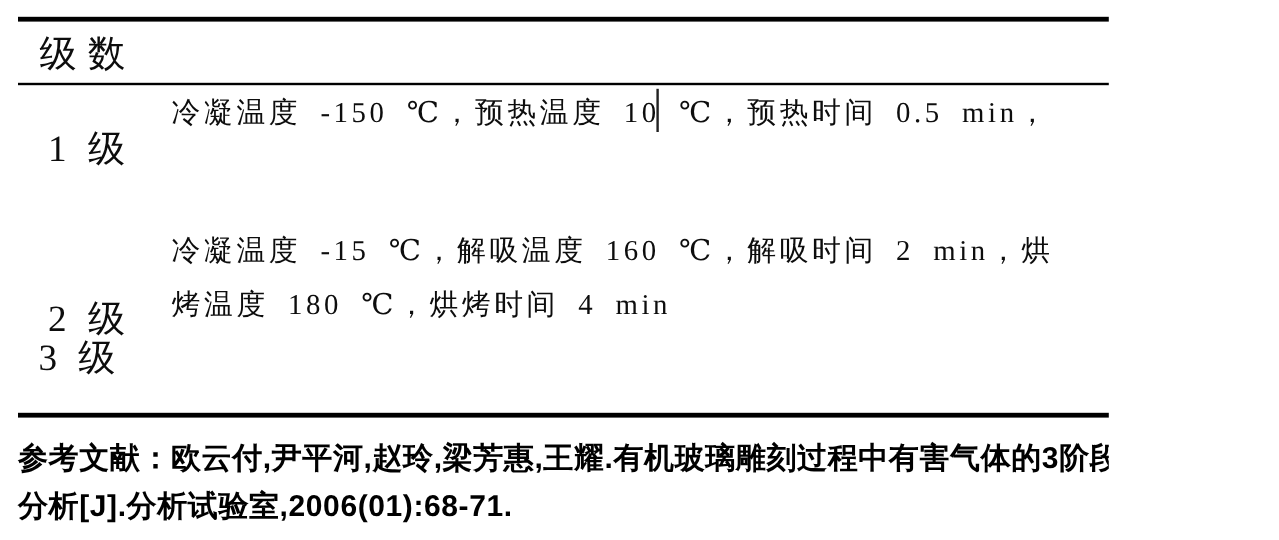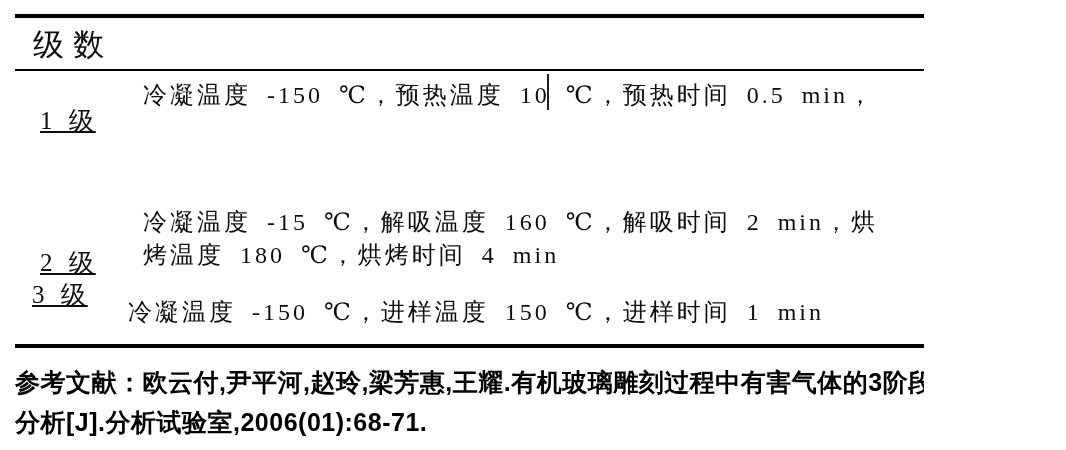--- a/index.html
+++ b/index.html
@@ -37,43 +37,42 @@
   .hdr-level  { left: 33px; }
   .hdr-params {
     left: 130px;
     width: 897px;
     text-align: right;
   }
 
   .level {
     position: absolute;
     left: 40px;
-    font-size: 25px;
+    font-size: 31px;
     line-height: 1;
     letter-spacing: 2px;
     word-spacing: 6px;
     white-space: nowrap;
-    text-decoration: underline;
   }
   .level-1 { top: 108px; }
   .level-2 { top: 221px; margin-top: 29px; }
   .level-3 { top: 282px; left: 32px; }
 
   .pline {
     position: absolute;
     left: 143px;
     font-size: 24px;
     line-height: 1;
     letter-spacing: 3px;
     word-spacing: 7px;
     white-space: nowrap;
   }
   .r1l1 { top: 83px;  }
   .r1l2 { top: 133px; }
-  .r2l1 { top: 210px; }
+  .r2l1 { top: 198px; }
   .r2l2 { top: 243px; }
   .r3l1 { top: 300px; left: 128px; }
 
   .caret {
     position: absolute;
     left: 547px;
     top: 74px;
     width: 2px;
     height: 36px;
     background: #222222;
@@ -108,20 +107,19 @@
 
   <div class="level level-1">1 级</div>
   <div class="pline r1l1">冷凝温度 -150 ℃，预热温度 10 ℃，预热时间 0.5 min，</div>
   <div class="caret"></div>
 
   <div class="level level-2">2 级</div>
   <div class="pline r2l1">冷凝温度 -15 ℃，解吸温度 160 ℃，解吸时间 2 min，烘</div>
   <div class="pline r2l2">烤温度 180 ℃，烘烤时间 4 min</div>
 
   <div class="level level-3">3 级</div>
-  <div class="pline r3l1">冷凝温度 -150 ℃，进样温度 150 ℃，进样时间 1 min</div>
 
   <div class="rule rule-bottom"></div>
 
   <div class="ref-line ref-1">参考文献：欧云付,尹平河,赵玲,梁芳惠,王耀.有机玻璃雕刻过程中有害气体的3阶段预浓缩GC/MS</div>
   <div class="ref-line ref-2">分析[J].分析试验室,2006(01):68-71.</div>
 
 </div>
 
 </body></html>

